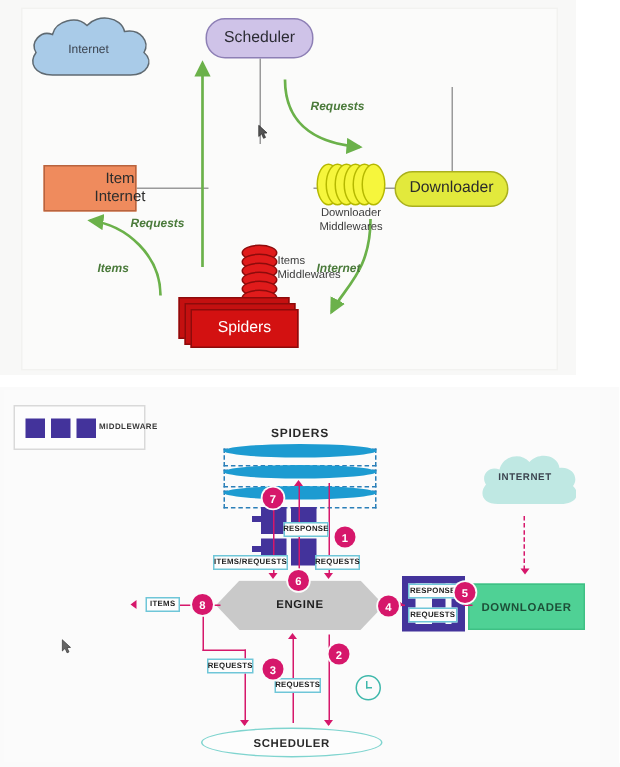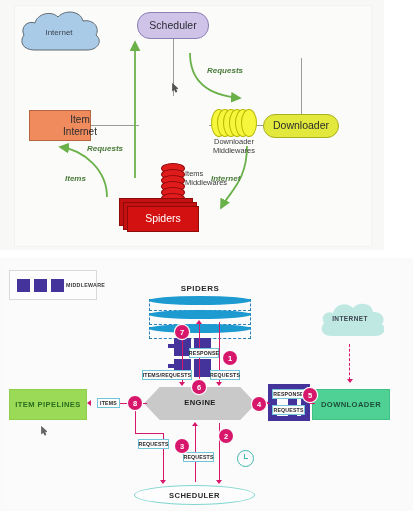--- a/index.html
+++ b/index.html
@@ -219,21 +219,20 @@
                    C66,13 70,21 66,26 C72,32 67,38 58,38 Z" fill="#bfe8e3"></path>
         </svg>
         <div class="itxt">INTERNET</div>
       </div>
 
       <div id="engine">
         <div class="hex"></div>
         <div class="etxt">ENGINE</div>
       </div>
 
-      <div id="item-pipelines" class="b-node">ITEM PIPELINES</div>
       <div id="downloader" class="b-node">DOWNLOADER</div>
       <div id="scheduler-ring"></div>
       <div id="scheduler" class="b-node">SCHEDULER</div>
 
       <div class="mw-blk" style="left:171px;top:78px;width:17px;height:18px;"></div>
       <div class="mw-blk" style="left:191px;top:78px;width:17px;height:18px;"></div>
       <div class="mw-blk" style="left:171px;top:99px;width:17px;height:18px;"></div>
       <div class="mw-blk" style="left:191px;top:99px;width:17px;height:18px;"></div>
       <div class="mw-leg" style="left:165px;top:84px;width:6px;height:4px;"></div>
       <div class="mw-leg" style="left:165px;top:104px;width:6px;height:4px;"></div>

